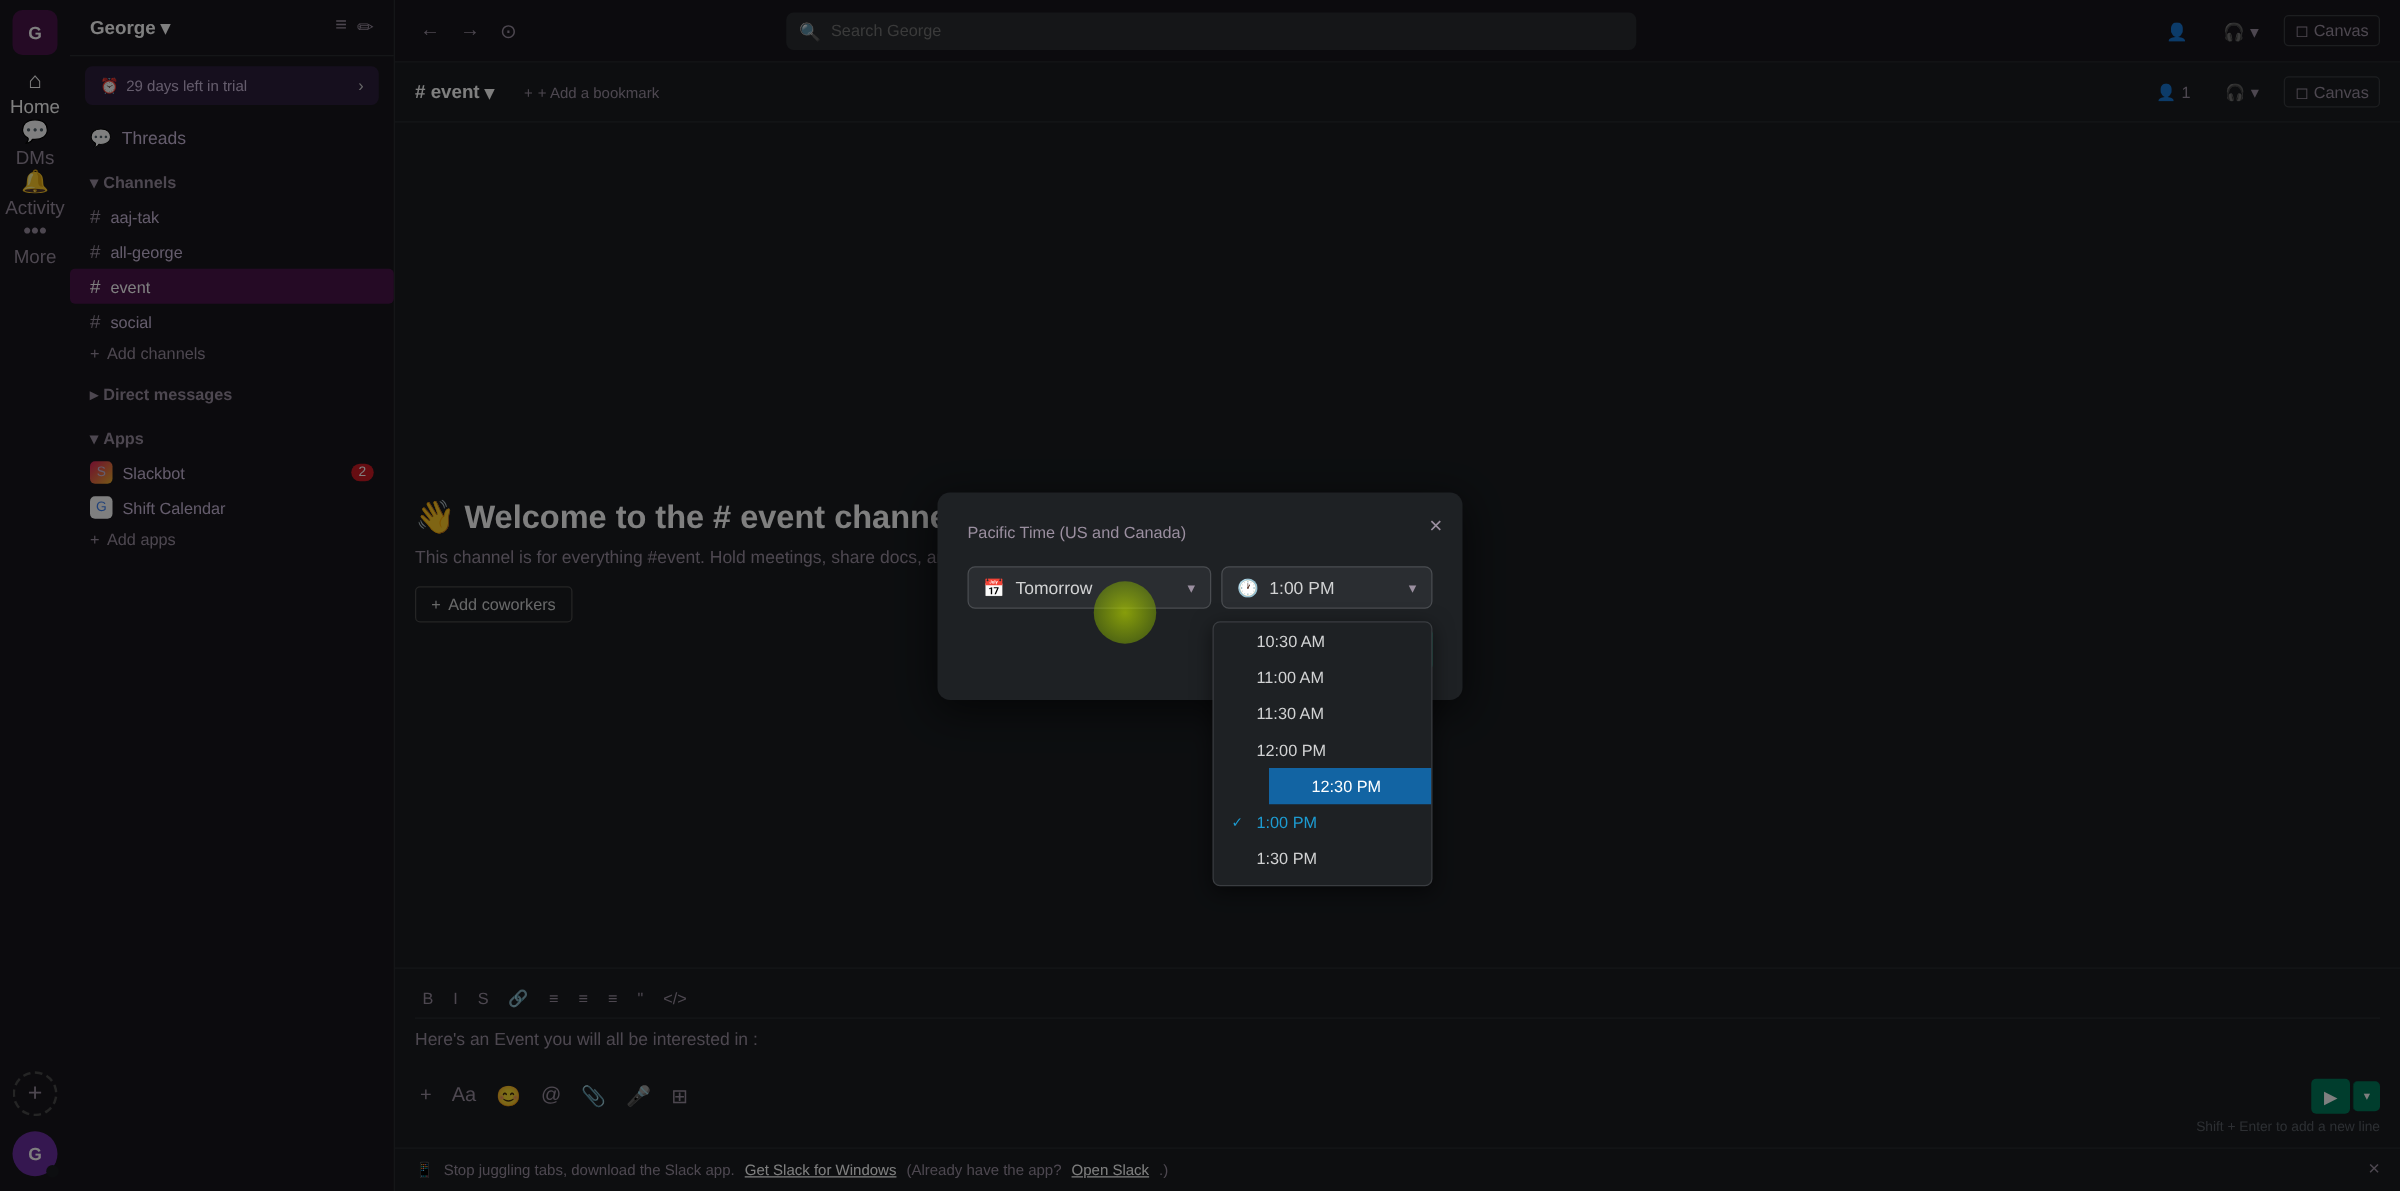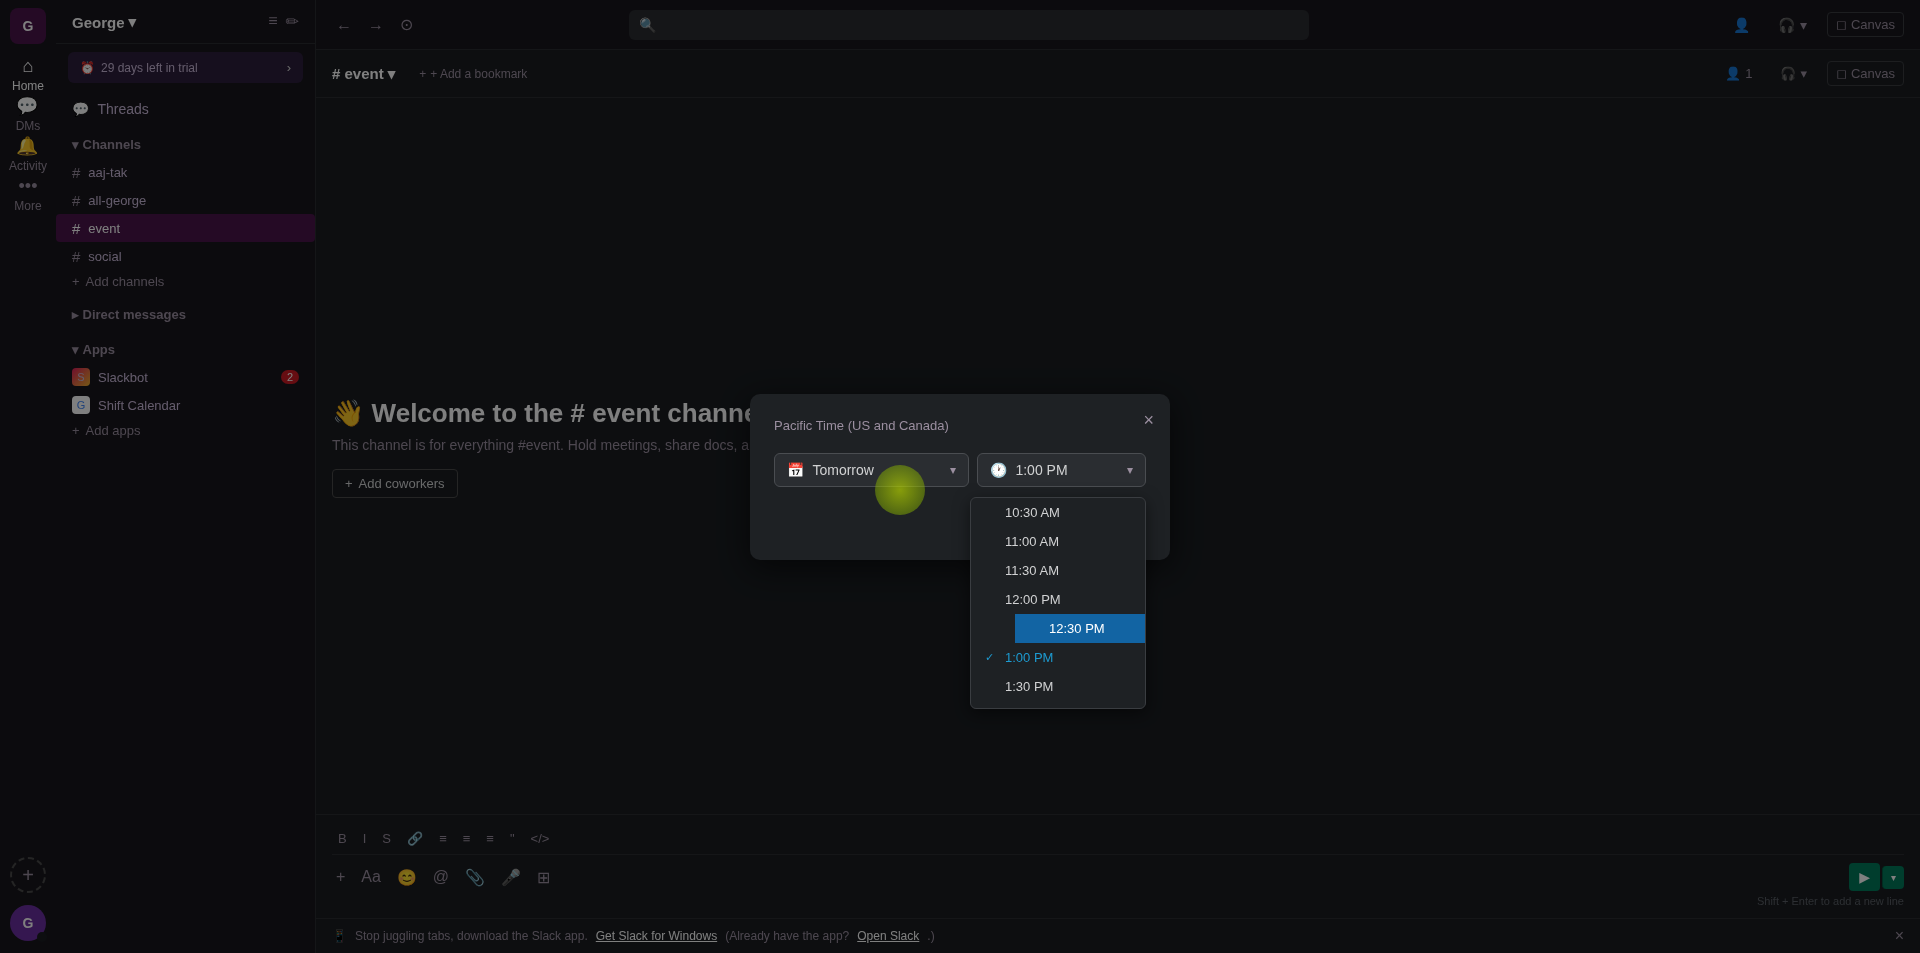--- a/index.html
+++ b/index.html
@@ -46,21 +46,21 @@
       display: flex;
       flex-direction: column;
       align-items: center;
       justify-content: center;
       cursor: pointer;
       color: #9b8fa0;
       font-size: 18px;
       gap: 2px;
     }
     .rail-icon .rail-label {
-      font-size: 12px;
+      font-size: 15px;
       color: #9b8fa0;
     }
     .rail-icon.active { color: #fff; }
     .rail-icon.active .rail-label { color: #fff; }
     .rail-add {
       width: 36px;
       height: 36px;
       border-radius: 50%;
       border: 2px dashed #4a4a4a;
       display: flex;
@@ -721,20 +721,21 @@
 </div>
 
 <div class="main">
 
   <div class="topbar">
     <span class="nav-btn">←</span>
     <span class="nav-btn">→</span>
     <span class="nav-btn">⊙</span>
     <div class="search-bar">
       <span class="search-icon">🔍</span>
+      <input class="search-input" readonly="" placeholder="Search George" style="">
     </div>
     <div class="topbar-right">
       <span class="topbar-btn">👤</span>
       <span class="topbar-btn">🎧 ▾</span>
       <span class="topbar-btn canvas-btn">
         <span>◻</span>
         <span>Canvas</span>
       </span>
     </div>
   </div>
@@ -785,20 +786,23 @@
     <div class="message-toolbar">
       <span class="toolbar-btn">B</span>
       <span class="toolbar-btn">I</span>
       <span class="toolbar-btn">S</span>
       <span class="toolbar-btn">🔗</span>
       <span class="toolbar-btn">≡</span>
       <span class="toolbar-btn">≡</span>
       <span class="toolbar-btn">≡</span>
       <span class="toolbar-btn">"</span>
       <span class="toolbar-btn">&lt;/&gt;</span>
+    </div>
+    <div class="message-input">
+      <span>Here's an Event you will all be interested in :</span>
     </div>
     <div class="input-footer">
       <span class="input-footer-btn">+</span>
       <span class="input-footer-btn">Aa</span>
       <span class="input-footer-btn">😊</span>
       <span class="input-footer-btn">@</span>
       <span class="input-footer-btn">📎</span>
       <span class="input-footer-btn">🎤</span>
       <span class="input-footer-btn">⊞</span>
       <div style="display:flex; align-items:center; gap:2px; margin-left:auto;">

